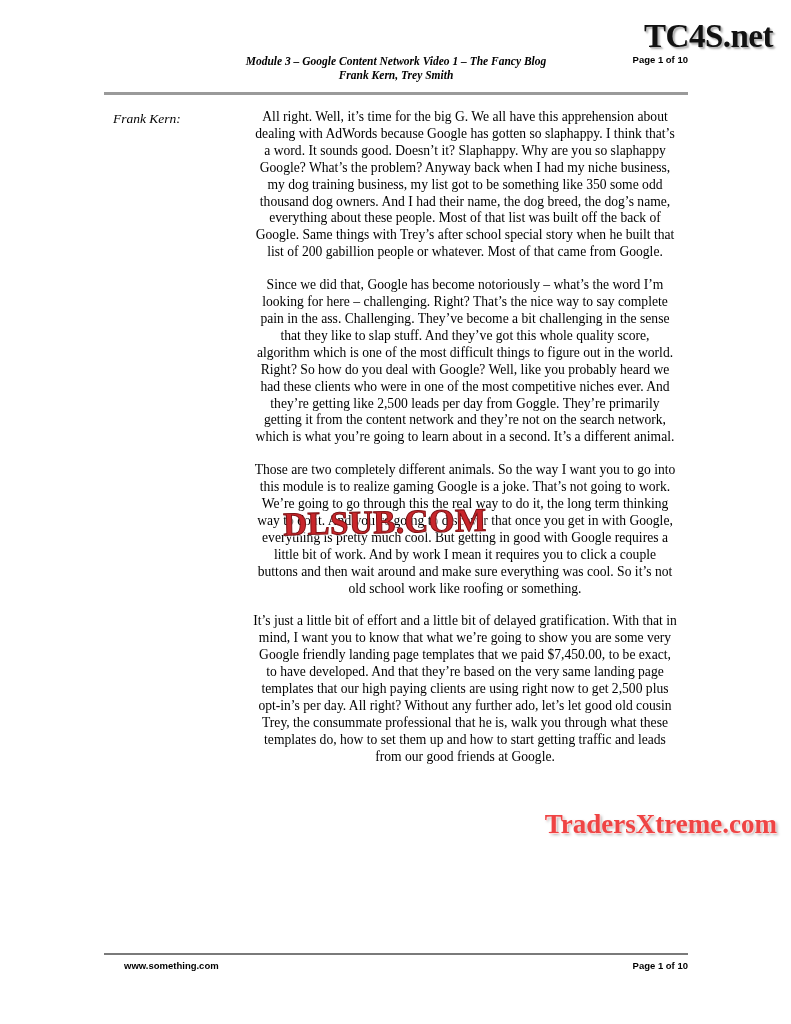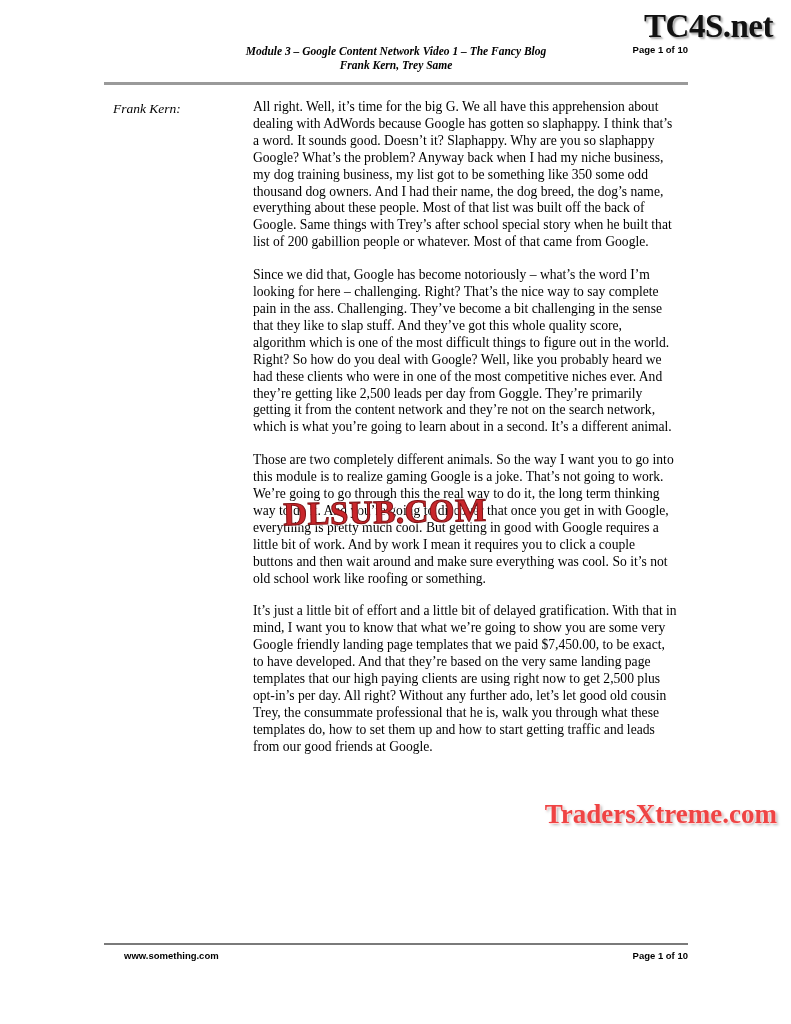--- a/index.html
+++ b/index.html
@@ -11,21 +11,21 @@
     width: 791px;
     height: 1024px;
     position: relative;
     font-family: "Liberation Serif", serif;
     color: #000000;
     overflow: hidden;
   }
 
   .page {
     position: absolute;
-    left: 0; top: 2px;
+    left: 0; top: 12px;
     width: 791px;
     height: 836px;
     background: #fff;
   }
 
   
   .tc4s-watermark {
     position: absolute;
     right: 18px;
     top: 6px;
@@ -82,21 +82,21 @@
     text-align: center;
   }
   .transcript {
     position: absolute;
     left: 253px;
     top: 97px;
     width: 424px;
     font-family: "Liberation Serif", serif;
     font-size: 13.6px;
     line-height: 16.9px;
-    text-align: left;
+    text-align: center;
   }
   .transcript p {
     margin: 0 0 16px 0;
   }
 
   
   .dlsub-watermark {
     position: absolute;
     left: 240px;
     top: 492px;
@@ -150,21 +150,21 @@
 </head>
 <body>
 
 <div class="page">
 
   <div class="tc4s-watermark">TC4S.net</div>
 
   <div class="header">
     <div class="header-center">
       <div>Module 3 – Google Content Network Video 1 – The Fancy Blog</div>
-      <div>Frank Kern, Trey Same</div>
+      <div>Frank Kern, Trey Smith</div>
     </div>
     <div class="header-right">Page 1 of 10</div>
   </div>
   <div class="header-rule"></div>
 
   <div class="speaker">Frank Kern:</div>
 
   <div class="transcript">
     <p>All right.  Well, it’s time for the big G.  We all have this apprehension about dealing with AdWords because Google has gotten so slaphappy.  I think that’s a word.  It sounds good.  Doesn’t it?  Slaphappy.  Why are you so slaphappy Google?  What’s the problem?  Anyway back when I had my niche business, my dog training business, my list got to be something like 350 some odd thousand dog owners.  And I had their name, the dog breed, the dog’s name, everything about these people.  Most of that list was built off the back of Google.  Same things with Trey’s after school special story when he built that list of 200 gabillion people or whatever.  Most of that came from Google.</p>
     <p>Since we did that, Google has become notoriously – what’s the word I’m looking for here – challenging.  Right?  That’s the nice way to say complete pain in the ass.  Challenging.  They’ve become a bit challenging in the sense that they like to slap stuff.  And they’ve got this whole quality score, algorithm which is one of the most difficult things to figure out in the world.  Right?  So how do you deal with Google?  Well, like you probably heard we had these clients who were in one of the most competitive niches ever.  And they’re getting like 2,500 leads per day from Goggle.  They’re primarily getting it from the content network and they’re not on the search network, which is what you’re going to learn about in a second.  It’s a different animal.</p>

